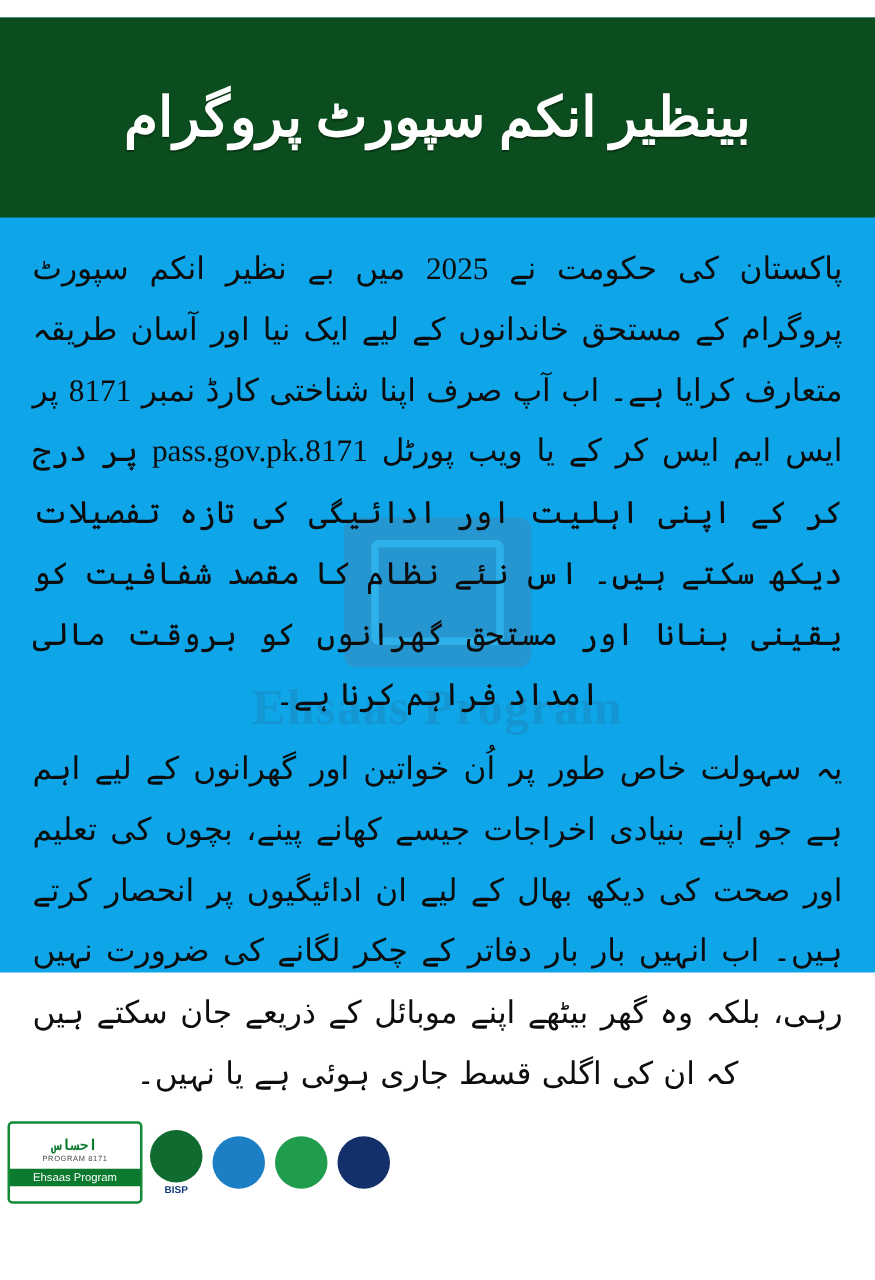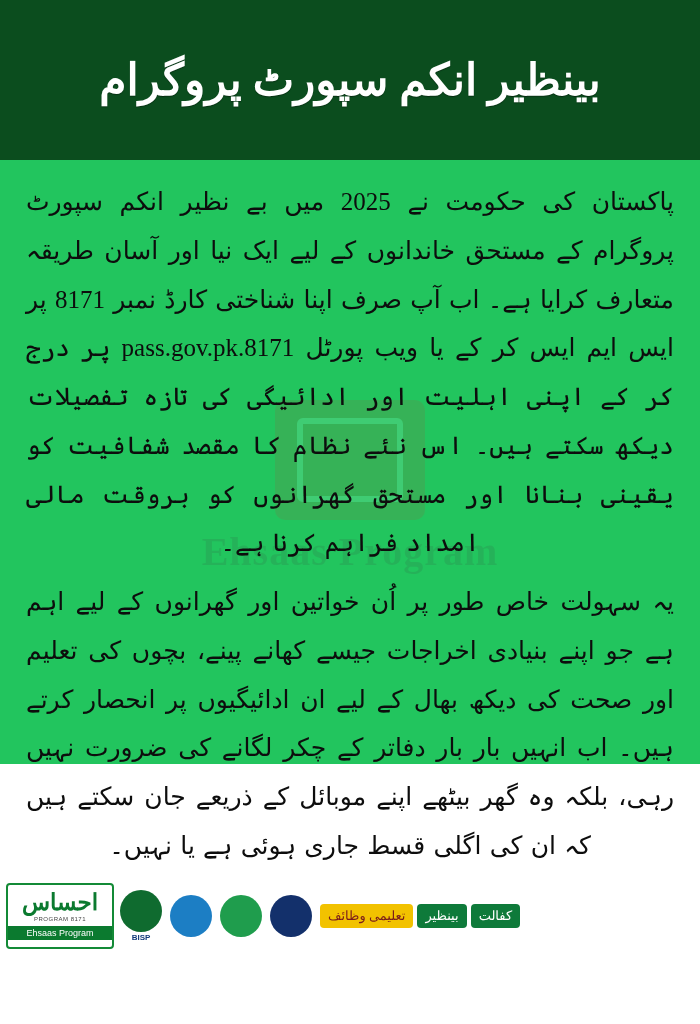--- a/index.html
+++ b/index.html
@@ -11,24 +11,25 @@
     height: 1024px;
     background: #ffffff;
     font-family: "Liberation Sans", sans-serif;
     overflow: hidden;
     position: relative;
   }
   .page {
     width: 700px;
     height: 764px;
     position: relative;
-    background: #22c55e;
+    background: #0ea5e9;
     box-sizing: border-box;
     display: flex;
     flex-direction: column;
+    margin-top: 14px;
   }
 
   
   .header {
     background: #0b4d1e;
     height: 160px;
     width: 100%;
     display: flex;
     align-items: center;
     justify-content: center;
@@ -130,22 +131,22 @@
     border: 2px solid #138a36;
     border-radius: 4px;
     display: flex;
     flex-direction: column;
     align-items: center;
     justify-content: center;
     box-sizing: border-box;
     flex: none;
   }
   .ehsaas-mark {
-    font-family: Liberation Sans, sans-serif;
-    font-size: 23px;
+    font-family: Liberation Mono, monospace;
+    font-size: 12px;
     color: #0b7a2f;
     font-weight: bold;
     line-height: 1;
   }
   .ehsaas-sub {
     font-size: 6px;
     color: #444;
     letter-spacing: 0.5px;
     margin-top: 2px;
   }
@@ -247,22 +248,17 @@
       <div class="bisp-wrap">
         <div class="circ-logo c-bisp"></div>
         <div class="bisp-label">BISP</div>
       </div>
 
       <div class="circ-logo c-blue"></div>
       <div class="circ-logo c-green"></div>
       <div class="circ-logo c-navy"></div>
 
 
-      <div class="pill-row">
-        <div class="pill pill-yellow">تعلیمی وظائف</div>
-        <div class="pill pill-green">بینظیر</div>
-        <div class="pill pill-green">کفالت</div>
-      </div>
 
     </div>
   </div>
 
 </div>
 
 </body></html>

